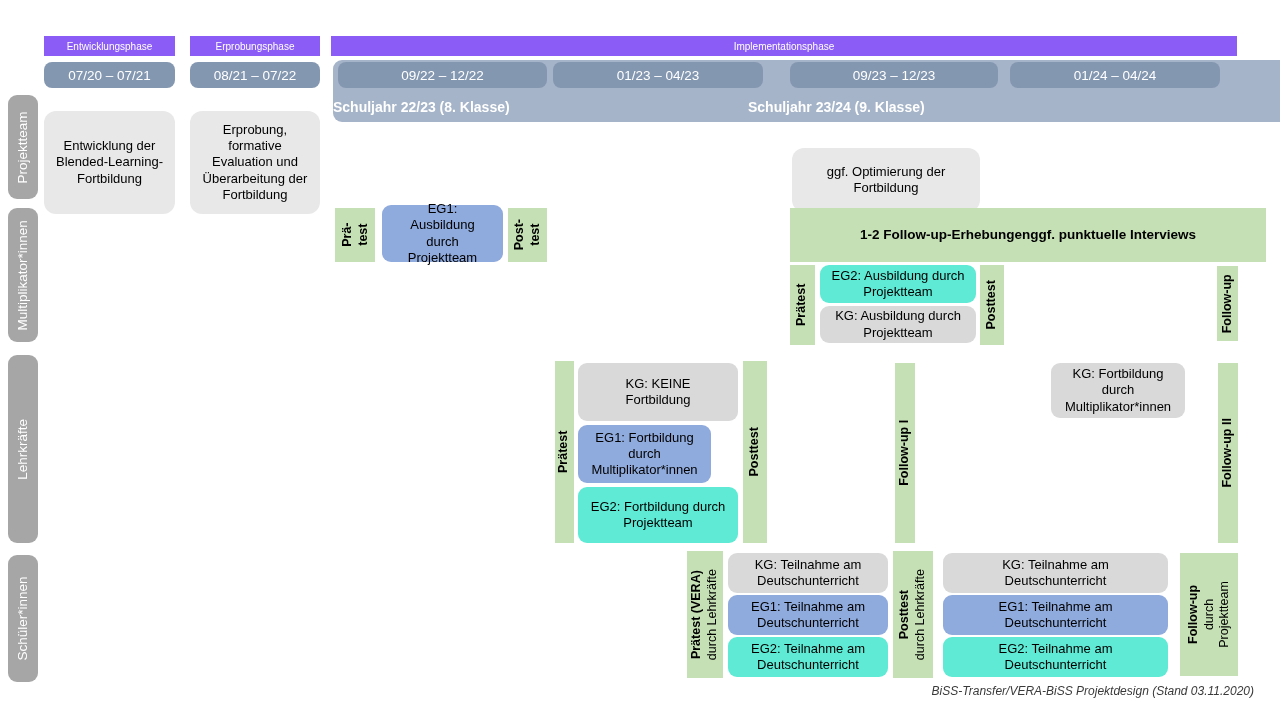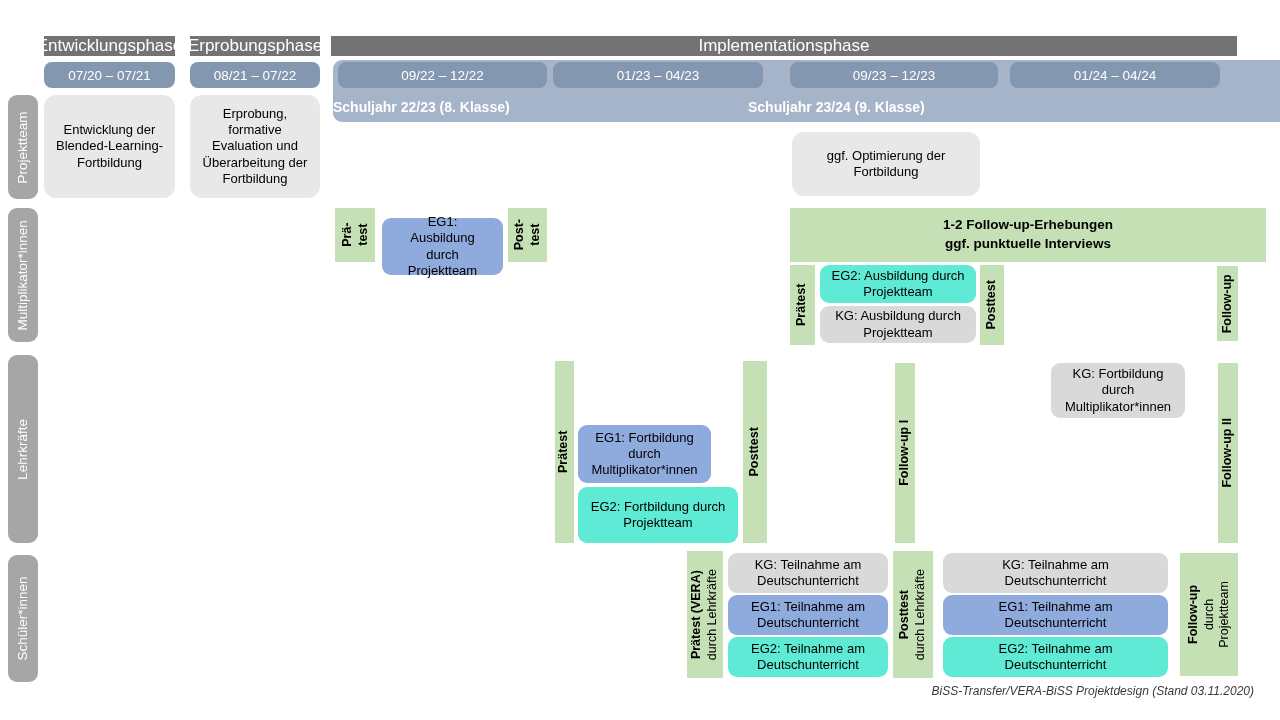--- a/index.html
+++ b/index.html
@@ -1,26 +1,26 @@
 <!DOCTYPE html>
 <html><head>
 <meta charset="utf-8">
 <style>
   * { margin:0; padding:0; box-sizing:border-box; }
   html,body { background:#ffffff; }
   body { font-family:"Liberation Sans", sans-serif; color:#000; }
   .canvas { position:relative; width:1280px; height:720px; background:#ffffff; overflow:hidden; }
   .abs { position:absolute; }
   .flexc { display:flex; align-items:center; justify-content:center; text-align:center; }
-  .phase { background:#737373; color:#ffffff; font-size:17px; }
+  .phase { background:#8b5cf6; color:#ffffff; font-size:10px; }
   .datebar { background:#8497B0; color:#ffffff; font-size:13.5px; border-radius:8px;text-align:right; }
   .ycont { background:#A5B4C8; border-radius:9px; }
   .ylabel { position:absolute; left:0; right:0; bottom:7px; text-align:left; color:#ffffff; font-weight:bold; font-size:14px; }
   .rowlabel { background:#A6A6A6; border-radius:9px; color:#ffffff; font-size:13.5px; }
-  .note { background:#E9E8E8; border-radius:12px; font-size:13px; line-height:1.25; }
+  .note { background:#E9E8E8; border-radius:12px; font-size:13px; line-height:1.25;margin-top:16px; }
   .green { background:#C5E0B4; }
   .eg1 { background:#8FAADC; }
   .eg2 { background:#5eead4; }
   .kg  { background:#D9D9D9; }
   .box { border-radius:9px; font-size:13px; line-height:1.25; }
   .vrot { transform:rotate(-90deg); white-space:nowrap; text-align:center; line-height:1.25; font-size:12.5px; }
   .b { font-weight:bold; }
   .fubox { font-size:13.5px; font-weight:bold; line-height:1.4; }
   .footer { font-style:italic; font-size:12px; color:#3a3a3a; }
 </style>
@@ -87,30 +87,30 @@
   <div class="abs flexc note" style="left:792px;top:132px;width:188px;height:64px;padding:4px 24px">
     <span>ggf. Optimierung der Fortbildung</span>
   </div>
 
   <div class="abs flexc green" style="left:335px;top:208px;width:40px;height:54px">
     <div class="vrot b">
       <div>Prä-</div>
       <div>test</div>
     </div>
   </div>
-  <div class="abs flexc box eg1" style="left:382px;top:218px;width:121px;height:57px;padding:2px 18px">
+  <div class="abs flexc box eg1" style="left:382px;top:205px;width:121px;height:57px;padding:2px 18px">
     <span>EG1: Ausbildung durch Projektteam</span>
   </div>
   <div class="abs flexc green" style="left:508px;top:208px;width:39px;height:54px">
     <div class="vrot b">
       <div>Post-</div>
       <div>test</div>
     </div>
   </div>
-  <div class="abs flexc green fubox" style="left:790px;top:208px;width:476px;height:54px;flex-direction:column">
+  <div class="abs flexc green fubox" style="left:790px;top:208px;width:476px;height:54px;flex-direction:row">
     <div>1-2 Follow-up-Erhebungen</div>
     <div>ggf. punktuelle Interviews</div>
   </div>
   <div class="abs flexc green" style="left:790px;top:265px;width:25px;height:80px">
     <div class="vrot b">Prätest</div>
   </div>
   <div class="abs flexc box eg2" style="left:820px;top:265px;width:156px;height:38px;padding:2px 6px">
     <span>EG2: Ausbildung durch Projektteam</span>
   </div>
   <div class="abs flexc box kg" style="left:820px;top:306px;width:156px;height:37px;padding:2px 6px">
@@ -118,20 +118,23 @@
   </div>
   <div class="abs flexc green" style="left:980px;top:265px;width:24px;height:80px">
     <div class="vrot b">Posttest</div>
   </div>
   <div class="abs flexc green" style="left:1217px;top:266px;width:21px;height:75px">
     <div class="vrot b">Follow-up</div>
   </div>
 
   <div class="abs flexc green" style="left:555px;top:361px;width:19px;height:182px">
     <div class="vrot b">Prätest</div>
+  </div>
+  <div class="abs flexc box kg" style="left:578px;top:363px;width:160px;height:58px;padding:4px 24px">
+    <span>KG: KEINE Fortbildung</span>
   </div>
   <div class="abs flexc box eg1" style="left:578px;top:425px;width:133px;height:58px;padding:2px 10px">
     <span>EG1: Fortbildung durch Multiplikator*innen</span>
   </div>
   <div class="abs flexc box eg2" style="left:578px;top:487px;width:160px;height:56px;padding:2px 10px">
     <span>EG2: Fortbildung durch Projektteam</span>
   </div>
   <div class="abs flexc green" style="left:743px;top:361px;width:24px;height:182px">
     <div class="vrot b">Posttest</div>
   </div>

